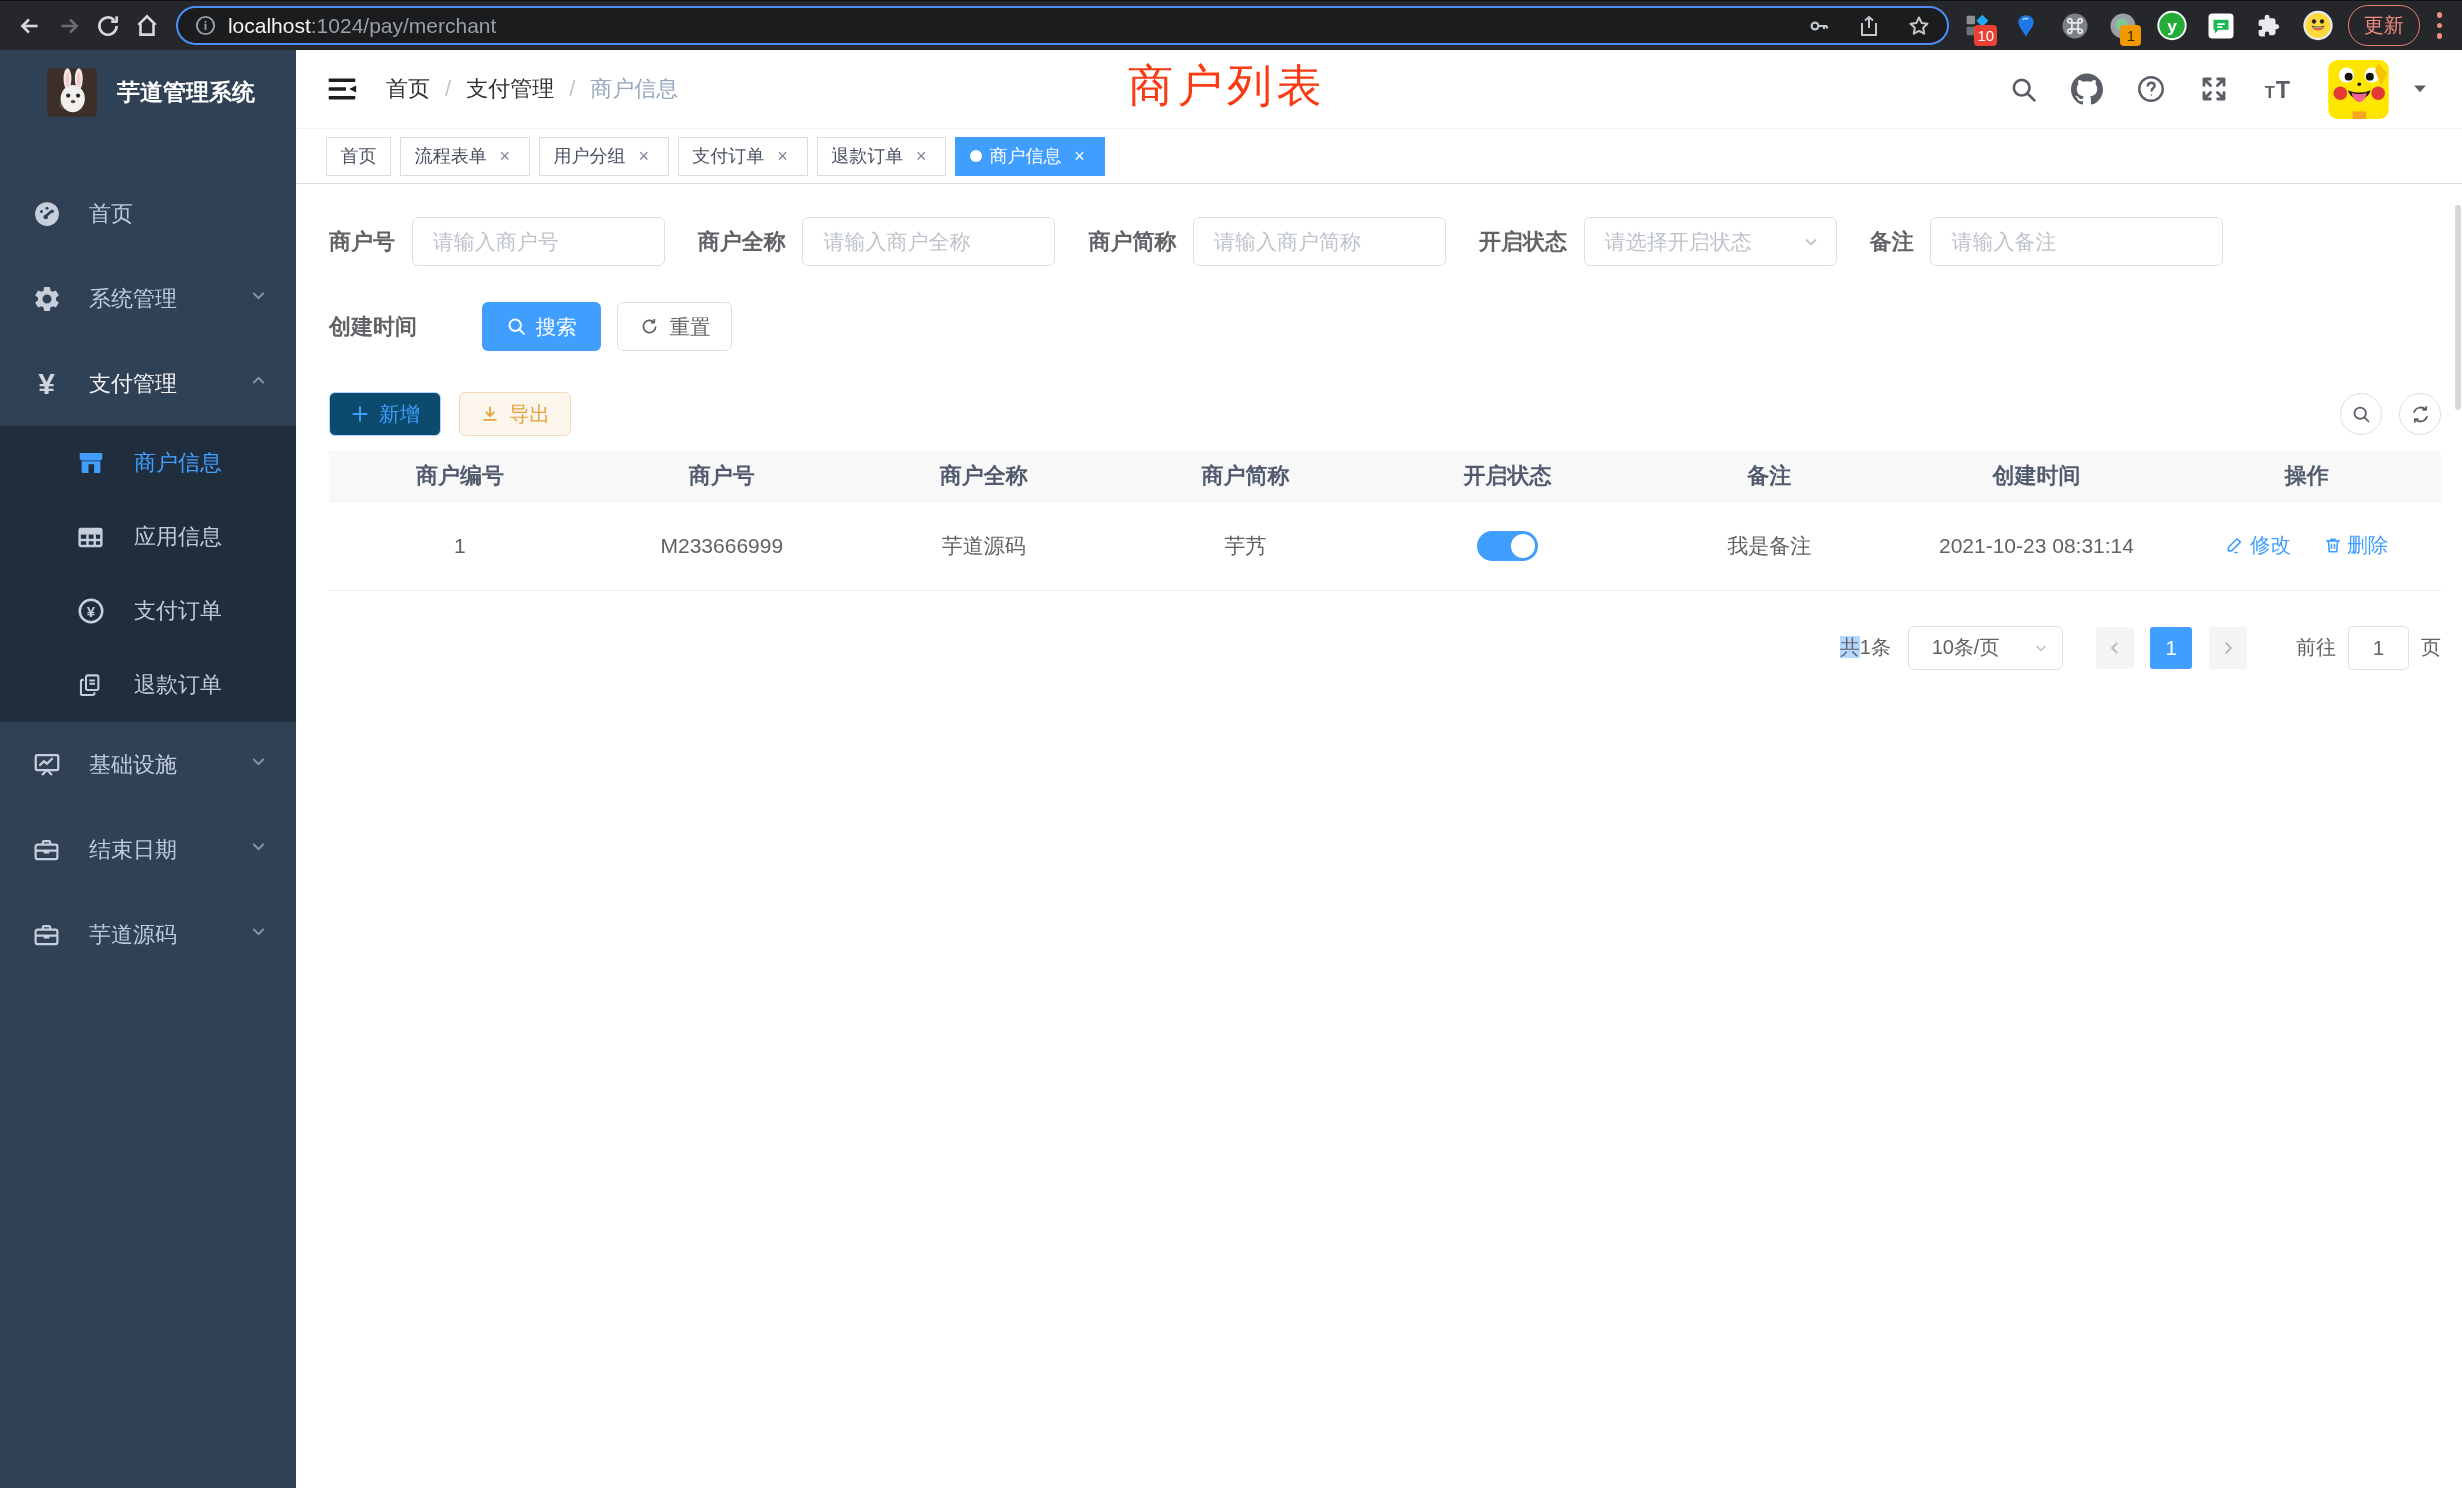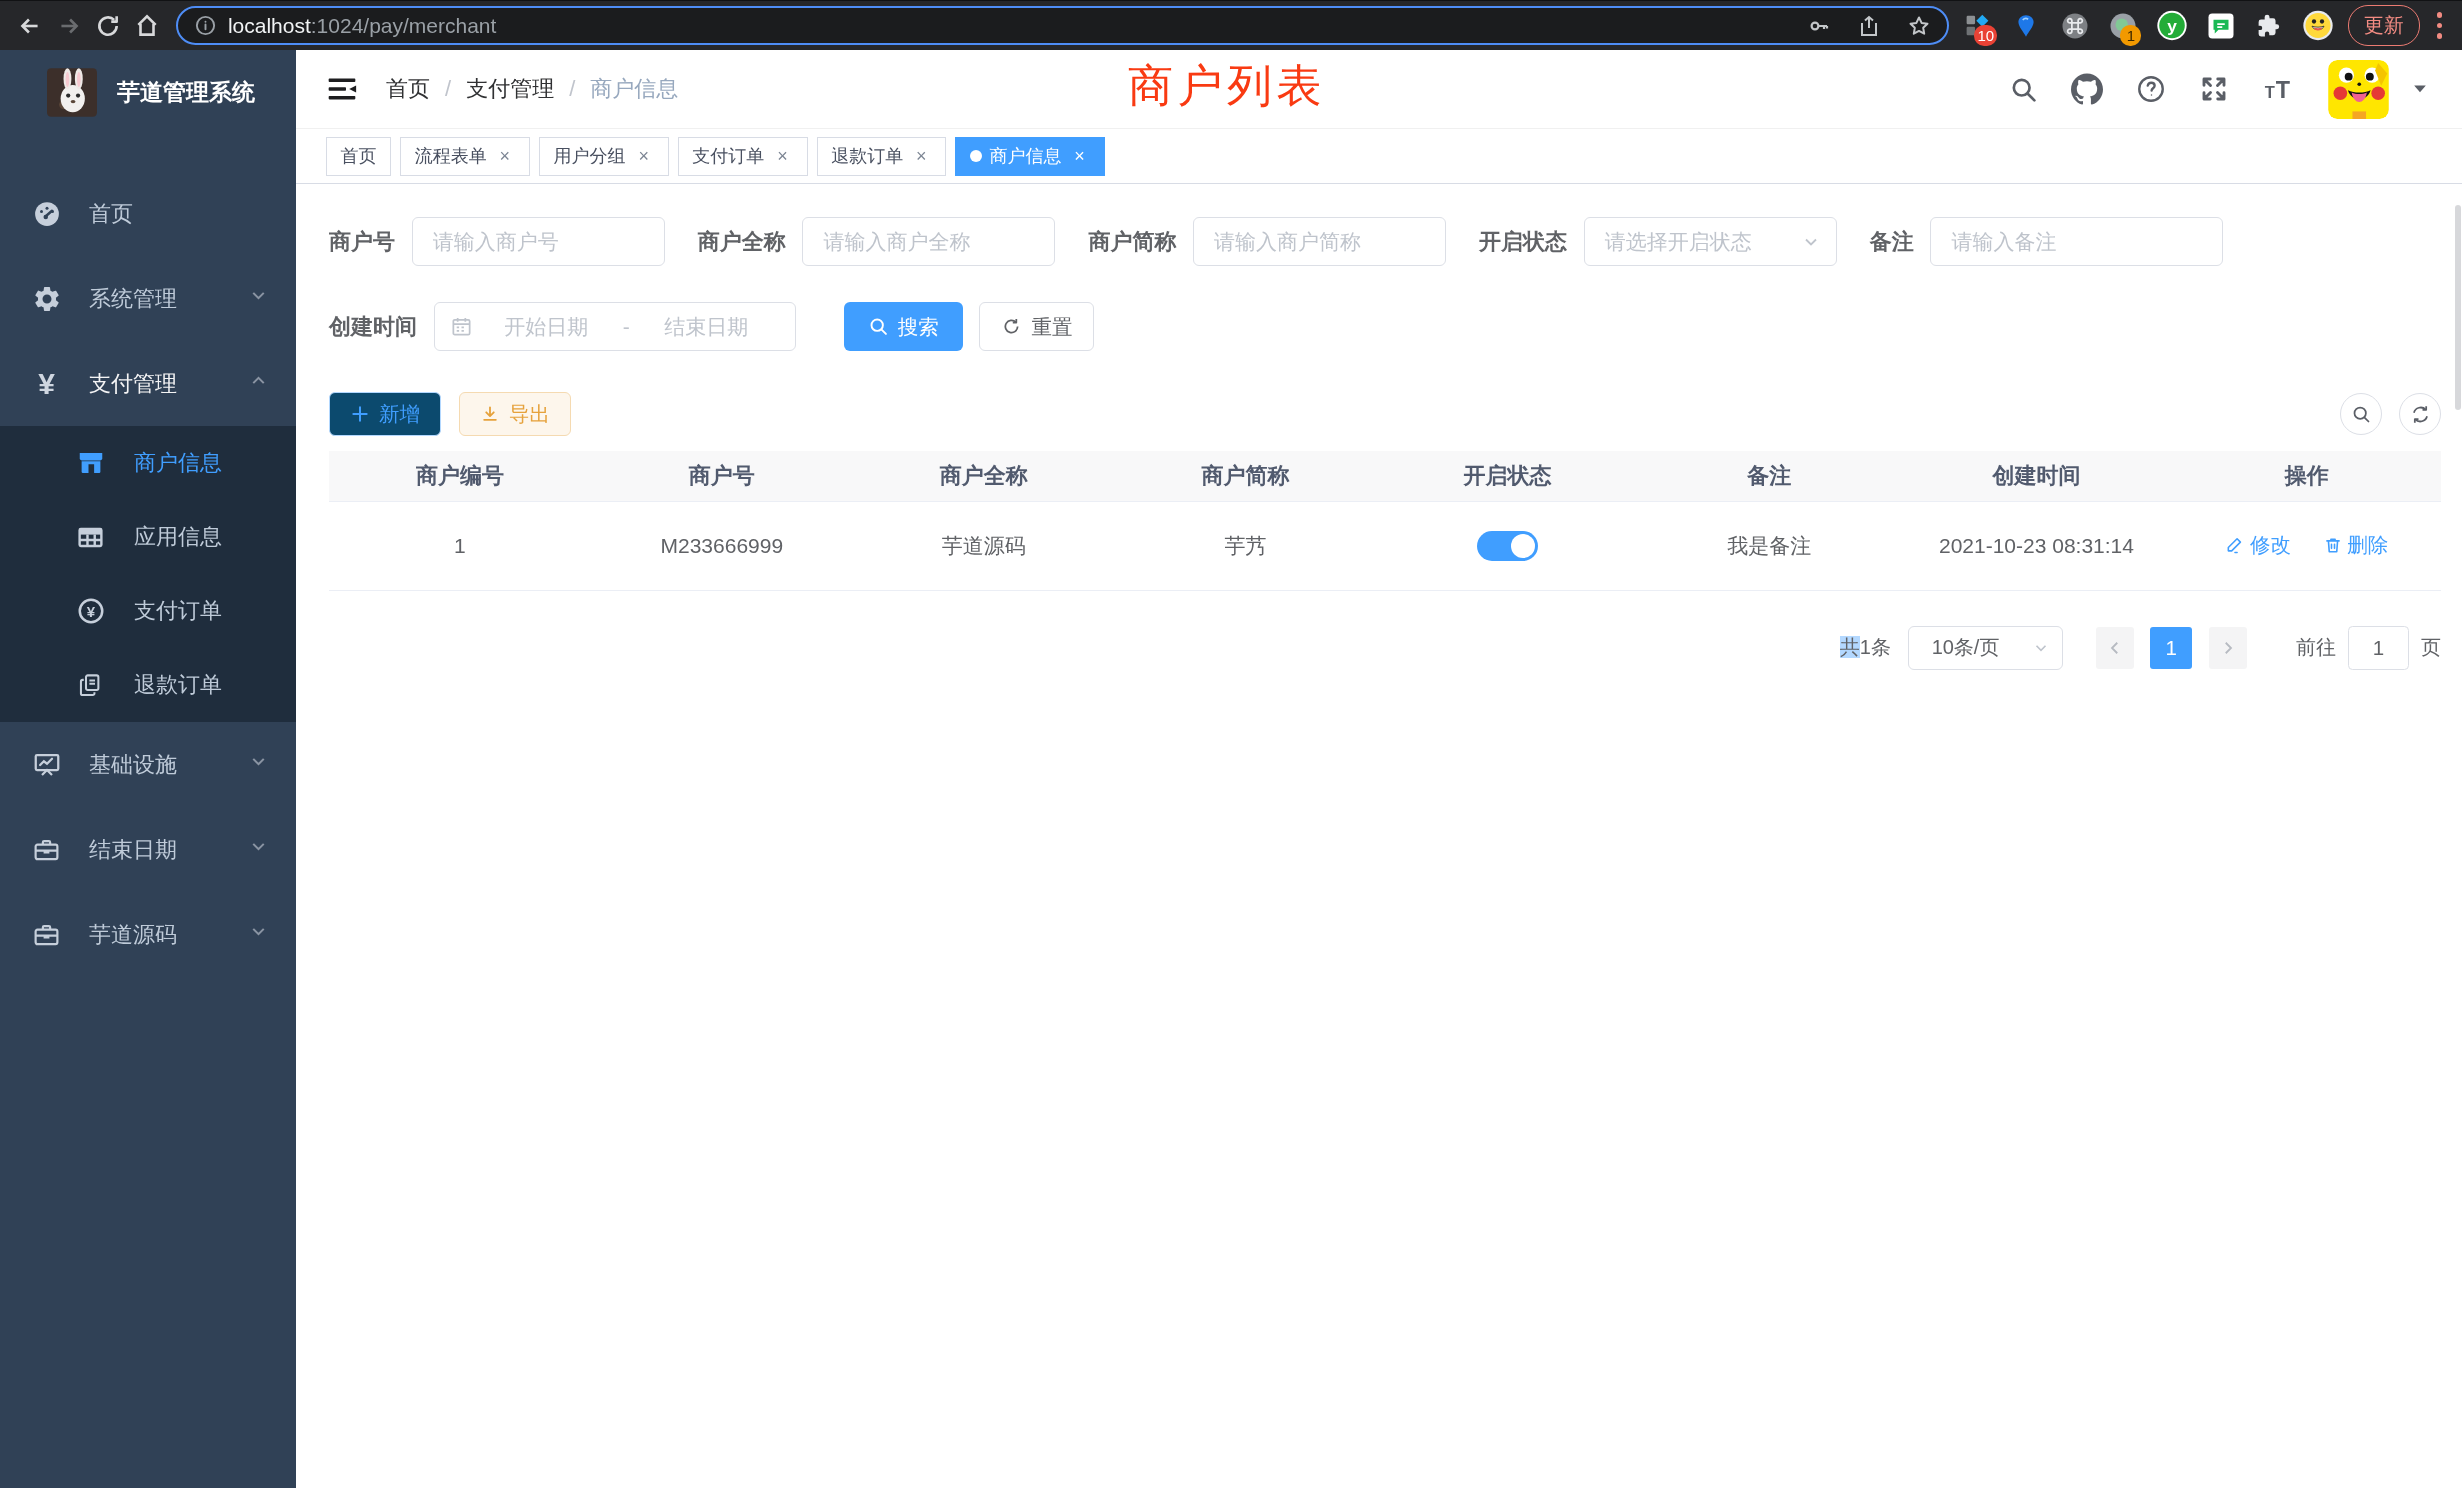--- a/index.html
+++ b/index.html
@@ -13,21 +13,21 @@
   .chrome svg { display: block; }
   .omnibox { flex: 1 1 auto; height: 39px; margin: 0 12px 0 9px; background: #1b1c1e; border: 2.3px solid #4e8df6;
              border-radius: 21px; display: flex; align-items: center; padding: 0 16.7px; min-width: 0; }
   .omni-url { font-size: 21px; margin-left: 10.6px; white-space: nowrap; overflow: hidden; flex: 1 1 auto; }
   .omni-url .host { color: #f1f3f4; }
   .omni-url .rest { color: #9aa0a6; }
   .omni-right { display: flex; align-items: center; gap: 26px; margin-left: 15px; }
   .ext-row { display: flex; align-items: center; gap: 16.7px; margin-right: 13.6px; }
   .ext { position: relative; width: 32px; height: 32px; display: flex; align-items: center; justify-content: center; }
   .badge { position: absolute; bottom: -4.5px; left: 50%; transform: translateX(-3px); min-width: 21px; height: 21px;
-           border-radius: 10px; color: #fff; font-size: 15px; line-height: 21px; text-align: center; padding: 0 3px; }
+           border-radius: 4px; color: #fff; font-size: 15px; line-height: 21px; text-align: center; padding: 0 3px; }
   .badge.red { background: #e94235; }
   .badge.orange { background: #f29900; color: #3c2800; }
   .update-pill { border: 1.5px solid #ec7b72; color: #f28b82; border-radius: 20px; font-size: 20px;
                  padding: 6px 15px; margin-right: 10.6px; white-space: nowrap; }
   .kebab { width: 18px; height: 33px; display: flex; flex-direction: column; align-items: center; justify-content: center; gap: 5.3px; margin-right: 3px; }
   .kebab i { width: 5.3px; height: 5.3px; border-radius: 50%; background: #f28b82; }
 
   
   .app { position: absolute; top: 50px; left: 0; width: 2462px; height: 1439px; display: flex; }
 
@@ -530,29 +530,20 @@
         </div>
         <div class="filter-item" style="margin-right:0">
           <span class="filter-label">备注</span>
           <input class="el-input w386" placeholder="请输入备注" style="">
         </div>
       </div>
 
       <div class="filter-row" style="margin-bottom:41px">
         <div class="filter-item">
           <span class="filter-label">创建时间</span>
-          <div class="date-range">
-            <svg width="23" height="23" viewBox="0 0 24 24" fill="none" stroke="#bfc4cc" stroke-width="1.8">
-                <rect x="3.5" y="5" width="17" height="15.5" rx="1.5"></rect>
-                <path d="M3.5 9.5h17M8 3v4M16 3v4M7 13h2.5M7 16.5h2.5M12 13h2.5M12 16.5h2.5M17 13h0"></path>
-              </svg>
-            <span class="ph">开始日期</span>
-            <span class="dsep">-</span>
-            <span class="ph">结束日期</span>
-          </div>
         </div>
         <button class="btn btn-primary">
           <svg width="21" height="21" viewBox="0 0 24 24" fill="none" stroke="#fff" stroke-width="2.2">
               <circle cx="10.5" cy="10.5" r="6.5"></circle>
               <path d="M15.5 15.5L20.5 20.5" stroke-linecap="round"></path>
             </svg>
           <span>搜索</span>
         </button>
         <button class="btn btn-default">
           <svg width="21" height="21" viewBox="0 0 24 24" fill="none" stroke="#606266" stroke-width="2">

